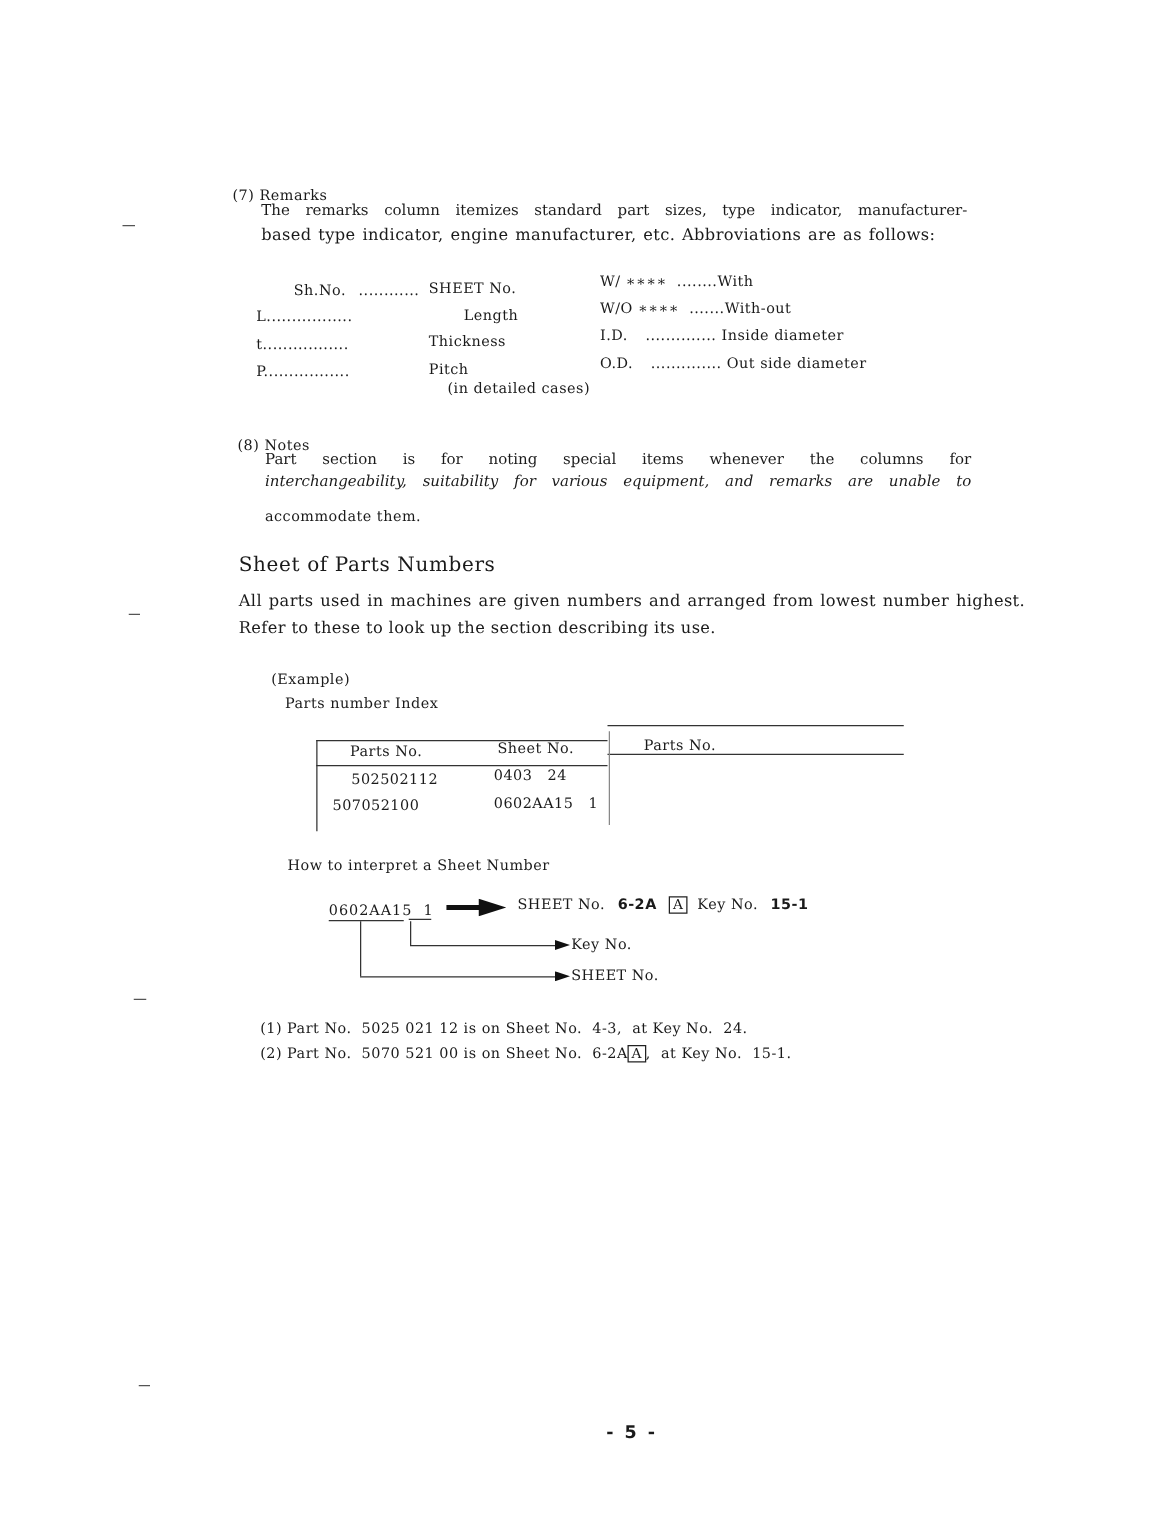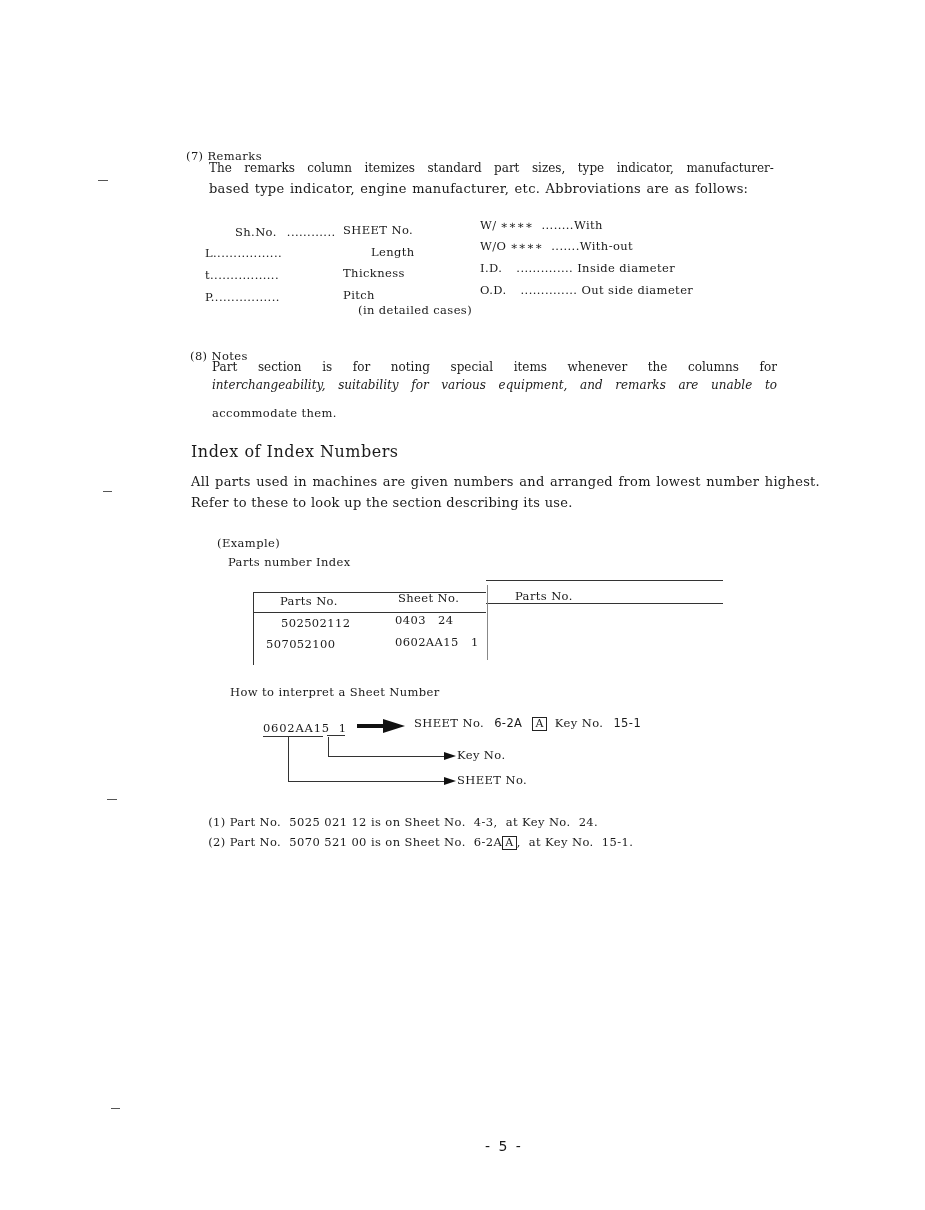--- a/index.html
+++ b/index.html
@@ -9,21 +9,21 @@
     }
     .abs { position: absolute; white-space: nowrap; }
     .t { font-size: 13px; letter-spacing: 0.3px; }
     .t11 { font-size: 11.5px; letter-spacing: 0.4px; }
     .justify-line { position: absolute; display: flex; justify-content: space-between; font-size: 12px; }
     .heading { font-size: 16px; letter-spacing: 0.5px; }
     .margin-mark { position: absolute; height: 1px; background: #555; }
     .hline { position: absolute; height: 1px; background: #333; }
     .vline { position: absolute; width: 1px; background: #333; }
     .boxed { display: inline-block; border: 1px solid #222; padding: 0 2px; line-height: 12px; font-size: 11px; }
-    .bold-sans { font-family: "DejaVu Sans", "Liberation Sans", sans-serif; font-weight: normal; text-align: right; }
+    .bold-sans { font-family: "DejaVu Sans", "Liberation Sans", sans-serif; font-weight: bold; text-align: right; }
   </style>
 </head>
 <body>
 
 <div class="margin-mark" style="left:98px; top:180px; width:10px;"></div>
 <div class="margin-mark" style="left:103px; top:491px; width:9px;"></div>
 <div class="margin-mark" style="left:107px; top:799px; width:10px;"></div>
 <div class="margin-mark" style="left:111px; top:1108px; width:9px;"></div>
 
 <div class="abs t11" style="left:186px; top:149px;">(7) Remarks</div>
@@ -107,21 +107,21 @@
     <span>various</span>
     <span>equipment,</span>
     <span>and</span>
     <span>remarks</span>
     <span>are</span>
     <span>unable</span>
     <span>to</span>
   </div>
 <div class="abs t11" style="left:212px; top:406px;">accommodate them.</div>
 
-<div class="abs heading" style="left:191px; top:442px;">Index of Index Numbers</div>
+<div class="abs heading" style="left:191px; top:442px;">Sheet of Parts Numbers</div>
 <div class="abs t" style="left:191px; top:474px; word-spacing:1px;">All parts used in machines are given numbers and arranged from lowest number highest.</div>
 <div class="abs t" style="left:191px; top:495px;">Refer to these to look up the section describing its use.</div>
 
 <div class="abs t11" style="left:217px; top:536px;">(Example)</div>
 <div class="abs t11" style="left:228px; top:555px;">Parts number Index</div>
 
 <div>
   <div class="hline" style="left:253px; top:592px; width:233px;"></div>
   <div class="hline" style="left:486px; top:580px; width:237px;"></div>
   <div class="hline" style="left:253px; top:612px; width:233px;"></div>

